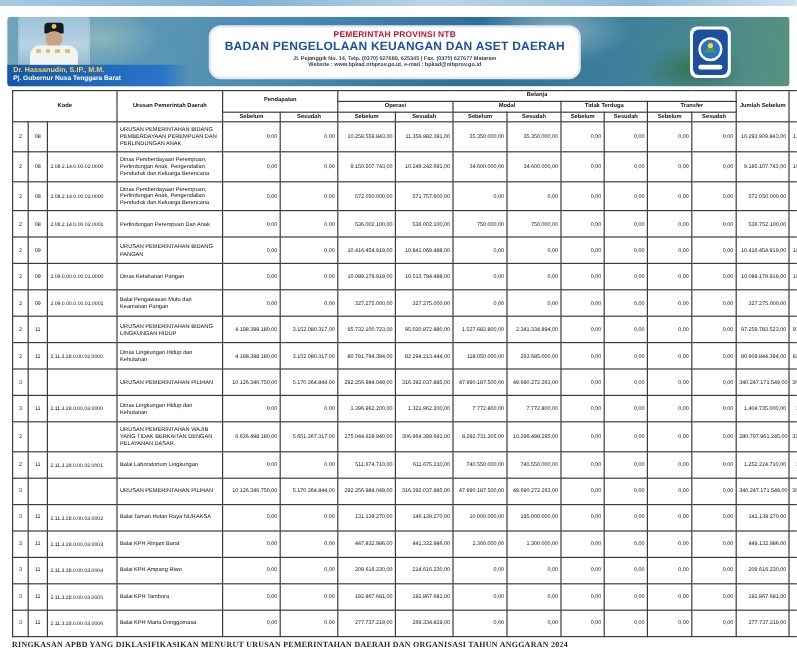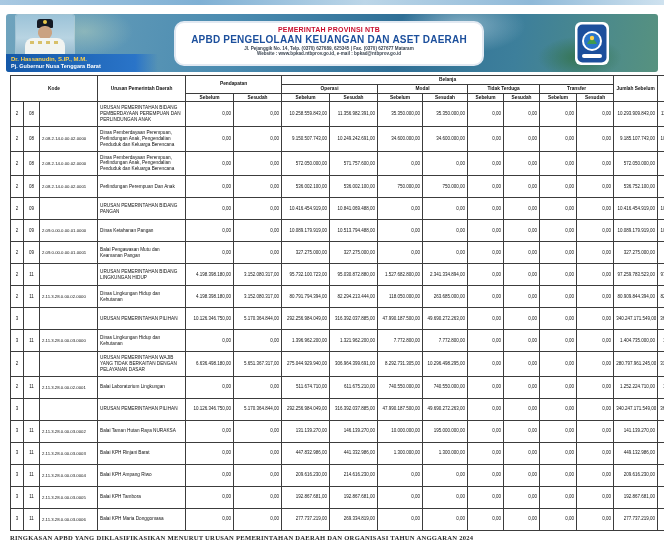--- a/index.html
+++ b/index.html
@@ -79,21 +79,21 @@
     <div class="face"></div>
     <div class="suit"></div>
     <div class="rank"></div>
   </div>
   <div class="ribbon">
     <div class="name">Dr. Hassanudin, S.IP., M.M.</div>
     <div class="title">Pj. Gubernur Nusa Tenggara Barat</div>
   </div>
   <div class="letterhead">
     <div class="l1">PEMERINTAH PROVINSI NTB</div>
-    <div class="l2">APBD PENGELOLAAN KEUANGAN DAN ASET DAERAH</div>
+    <div class="l2">BADAN PENGELOLAAN KEUANGAN DAN ASET DAERAH</div>
     <div class="l3">Jl. Pejanggik No. 14, Telp. (0370) 627689, 625345 | Fax. (0370) 627677 Mataram</div>
     <div class="l4">Website : www.bpkad.ntbprov.go.id, e-mail : bpkad@ntbprov.go.id</div>
   </div>
   <div class="seal">
     <svg width="36" height="45" viewBox="0 0 36 45">
       <rect x="1" y="1" width="34" height="43" rx="6" fill="#ffffff"></rect>
       <rect x="3.5" y="3.5" width="29" height="38" rx="5" fill="#1c4f9c"></rect>
       <circle cx="18" cy="20" r="10" fill="#ffffff"></circle>
       <circle cx="18" cy="20" r="8" fill="#2a74c8"></circle>
       <path d="M13 23 Q18 13 23 23 Z" fill="#3f9b4f"></path>

